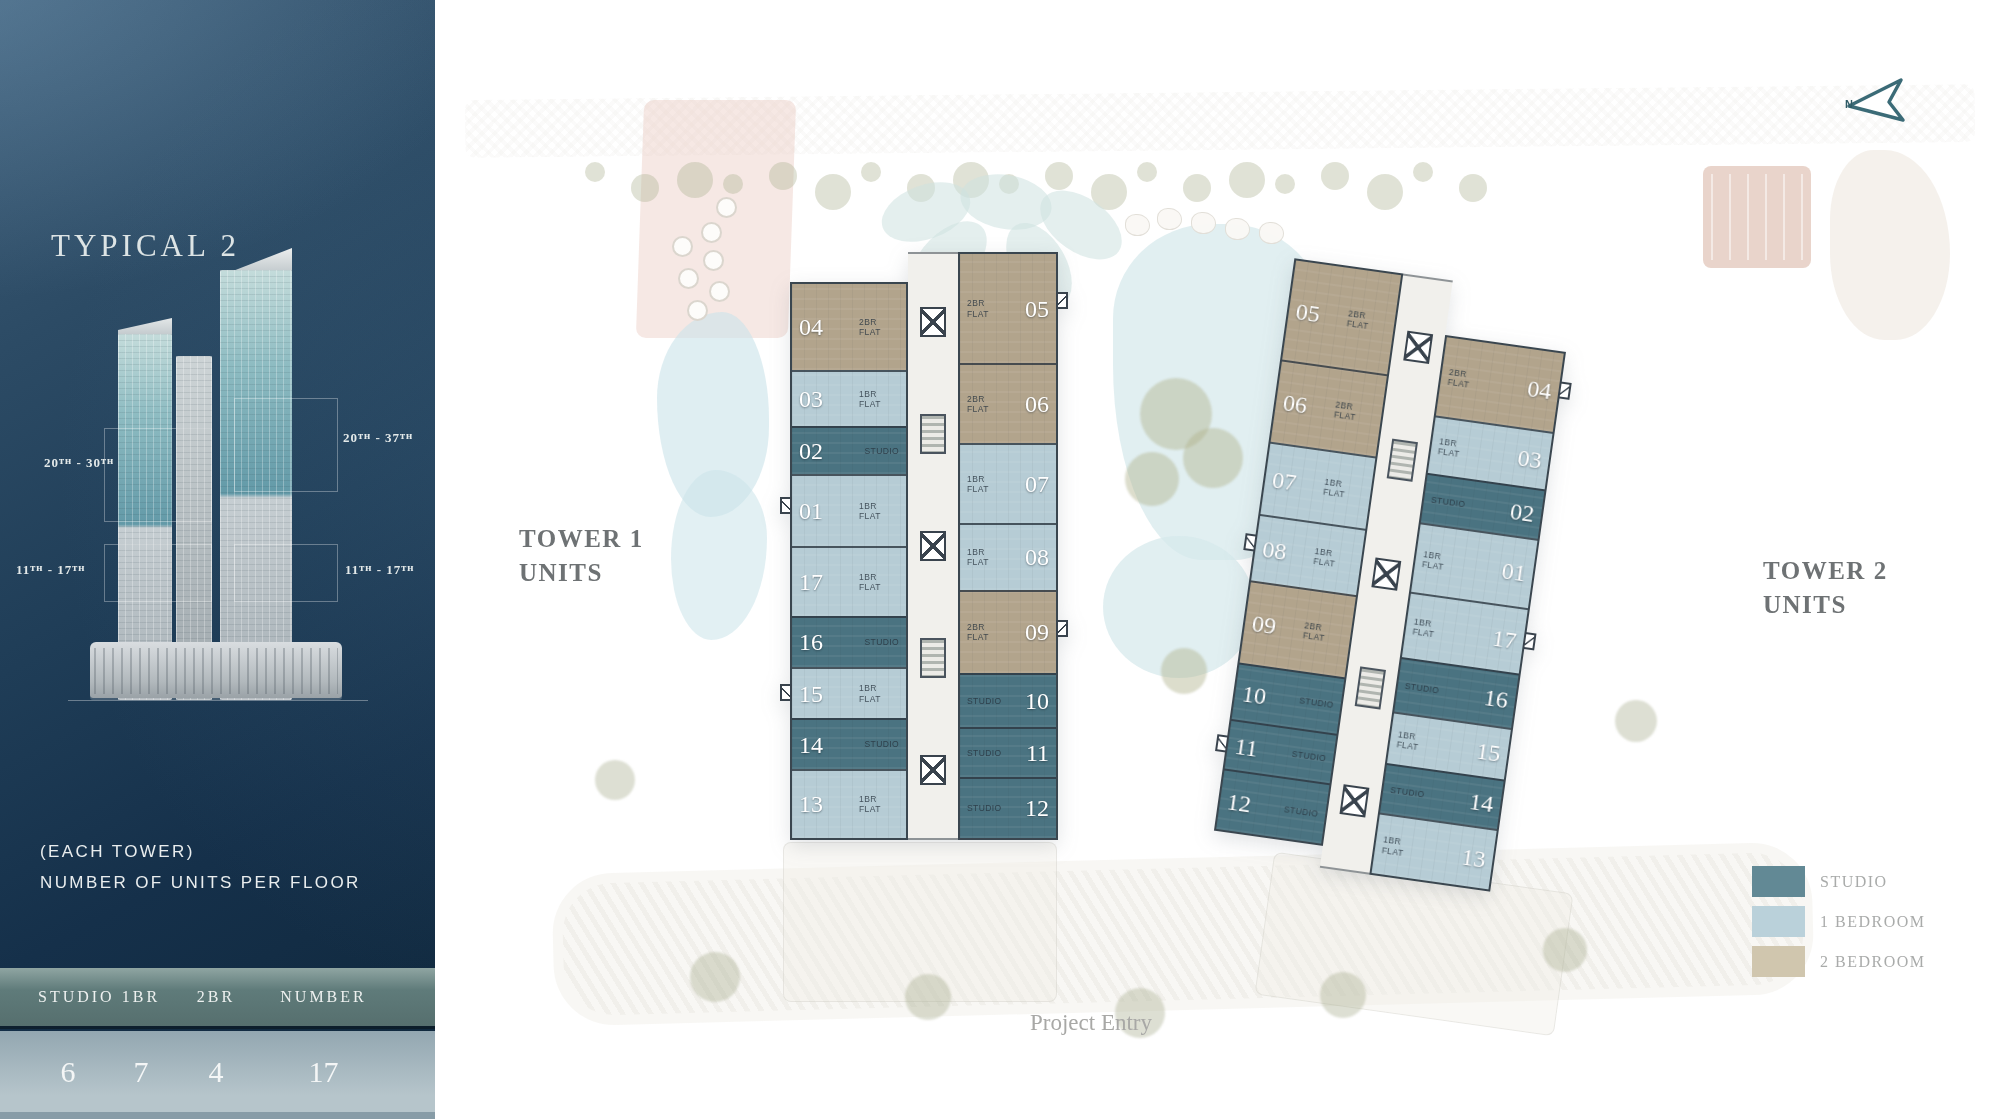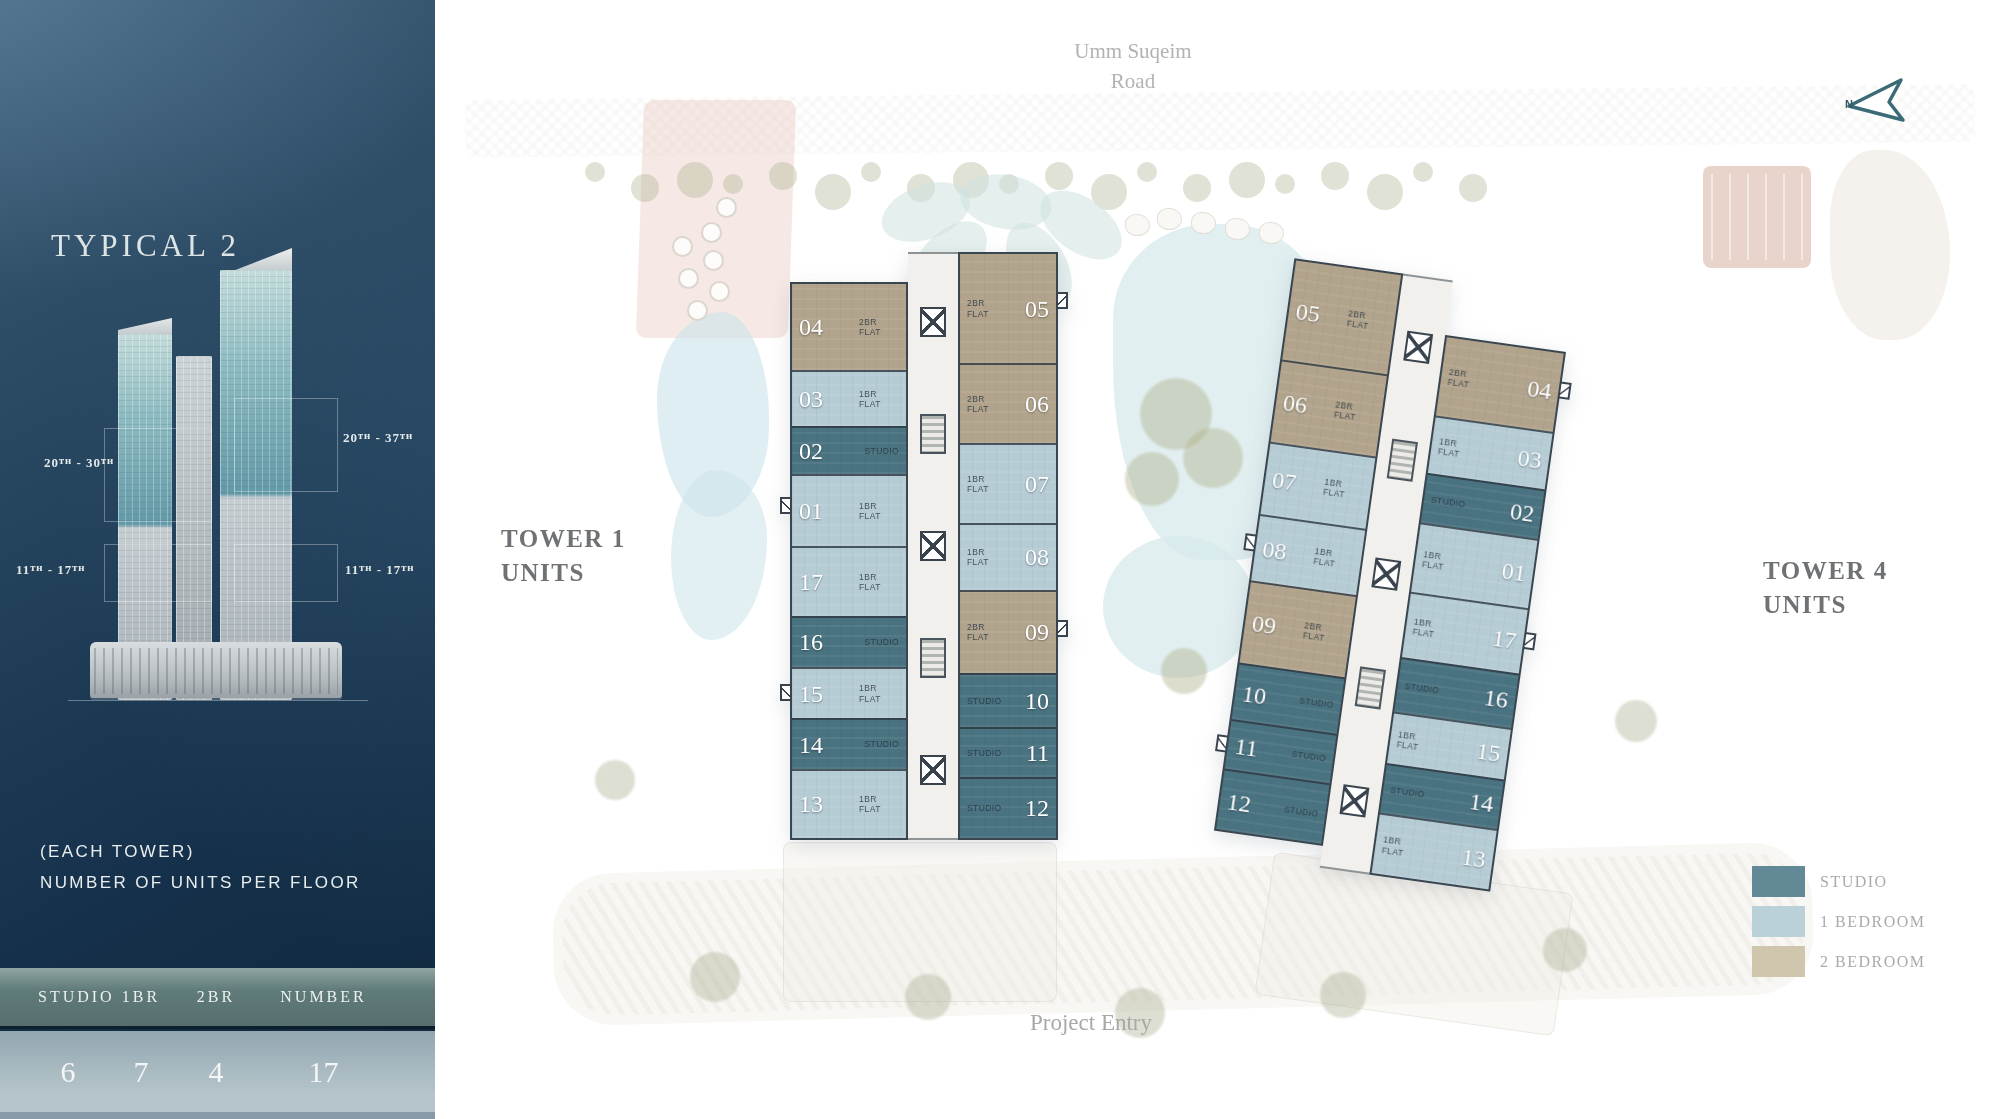--- a/index.html
+++ b/index.html
@@ -104,21 +104,21 @@
     border:1px solid rgba(160,158,150,.18);border-radius:8px;}
   .pad2{position:absolute;left:828px;top:872px;width:300px;height:142px;background:rgba(240,238,231,.40);
     border:1px solid rgba(160,158,150,.18);border-radius:8px;transform:rotate(8deg);}
 
   .road-label{position:absolute;left:598px;top:36px;width:200px;text-align:center;color:#b2b2b0;
     font-size:21px;line-height:30px;}
   .road-label span{display:block;}
   .entry-label{position:absolute;left:566px;top:1010px;width:180px;text-align:center;color:#a8a8a6;font-size:23px;}
   .tower-label{position:absolute;color:#6e7274;font-size:25px;letter-spacing:1.5px;line-height:34px;font-weight:700;}
   .tower-label span{display:block;}
-  .tl-1{left:66px;top:522px;} .tl-2{left:1328px;top:554px;}
+  .tl-1{left:84px;top:522px;} .tl-2{left:1328px;top:554px;}
 
   .north{position:absolute;left:1408px;top:74px;width:80px;height:60px;}
   .north .nlet{position:absolute;left:2px;top:24px;color:#2f5b66;font-size:11px;font-weight:700;
     font-family:"Liberation Sans",sans-serif;}
 
   
   .tower{position:absolute;display:flex;z-index:5;filter:drop-shadow(0 6px 10px rgba(90,100,110,.18));}
   .tw1{left:355px;top:252px;width:268px;height:588px;}
   .tw2{left:858px;top:278px;width:284px;height:600px;transform:rotate(8deg);transform-origin:50% 0;}
   .wing{display:flex;flex-direction:column;border:2px solid rgba(44,54,64,.85);box-sizing:border-box;
@@ -266,36 +266,32 @@
         <div class="palm" style="left: 726px; top: 648px; width: 46px; height: 46px; position: absolute;"></div>
         <div class="btree" style="left: 255px; top: 952px; width: 50px; height: 50px; position: absolute;"></div>
         <div class="btree" style="left: 470px; top: 974px; width: 46px; height: 46px; position: absolute;"></div>
         <div class="btree" style="left: 680px; top: 988px; width: 50px; height: 50px; position: absolute;"></div>
         <div class="btree" style="left: 885px; top: 972px; width: 46px; height: 46px; position: absolute;"></div>
         <div class="btree" style="left: 1108px; top: 928px; width: 44px; height: 44px; position: absolute;"></div>
         <div class="btree" style="left: 160px; top: 760px; width: 40px; height: 40px; position: absolute;"></div>
         <div class="btree" style="left: 1180px; top: 700px; width: 42px; height: 42px; position: absolute;"></div>
       </div>
 
-    <div class="road-label">
-      <span>Umm Suqeim</span>
-      <span>Road</span>
-    </div>
     <div class="north">
       <span class="nlet">N</span>
       <svg width="66" height="56" viewBox="0 0 66 56">
         <path d="M6 32 L58 6 L46 28 L60 46 Z" fill="#ffffff" stroke="#3b6b77" stroke-width="3.5" stroke-linejoin="round"></path>
       </svg>
     </div>
     <div class="tower-label tl-1">
       <span>TOWER 1</span>
       <span>UNITS</span>
     </div>
     <div class="tower-label tl-2">
-      <span>TOWER 4</span>
+      <span>TOWER 2</span>
       <span>UNITS</span>
     </div>
     <div class="entry-label">Project Entry</div>
 
     <div class="tower tw1" id="tower1">
         <div class="wing L">
           <div class="unit" style="flex-grow: 115; background-color: rgb(178, 164, 140);">
             <span class="unit-num">04</span>
             <span class="unit-type">2BR FLAT</span>
           </div>

